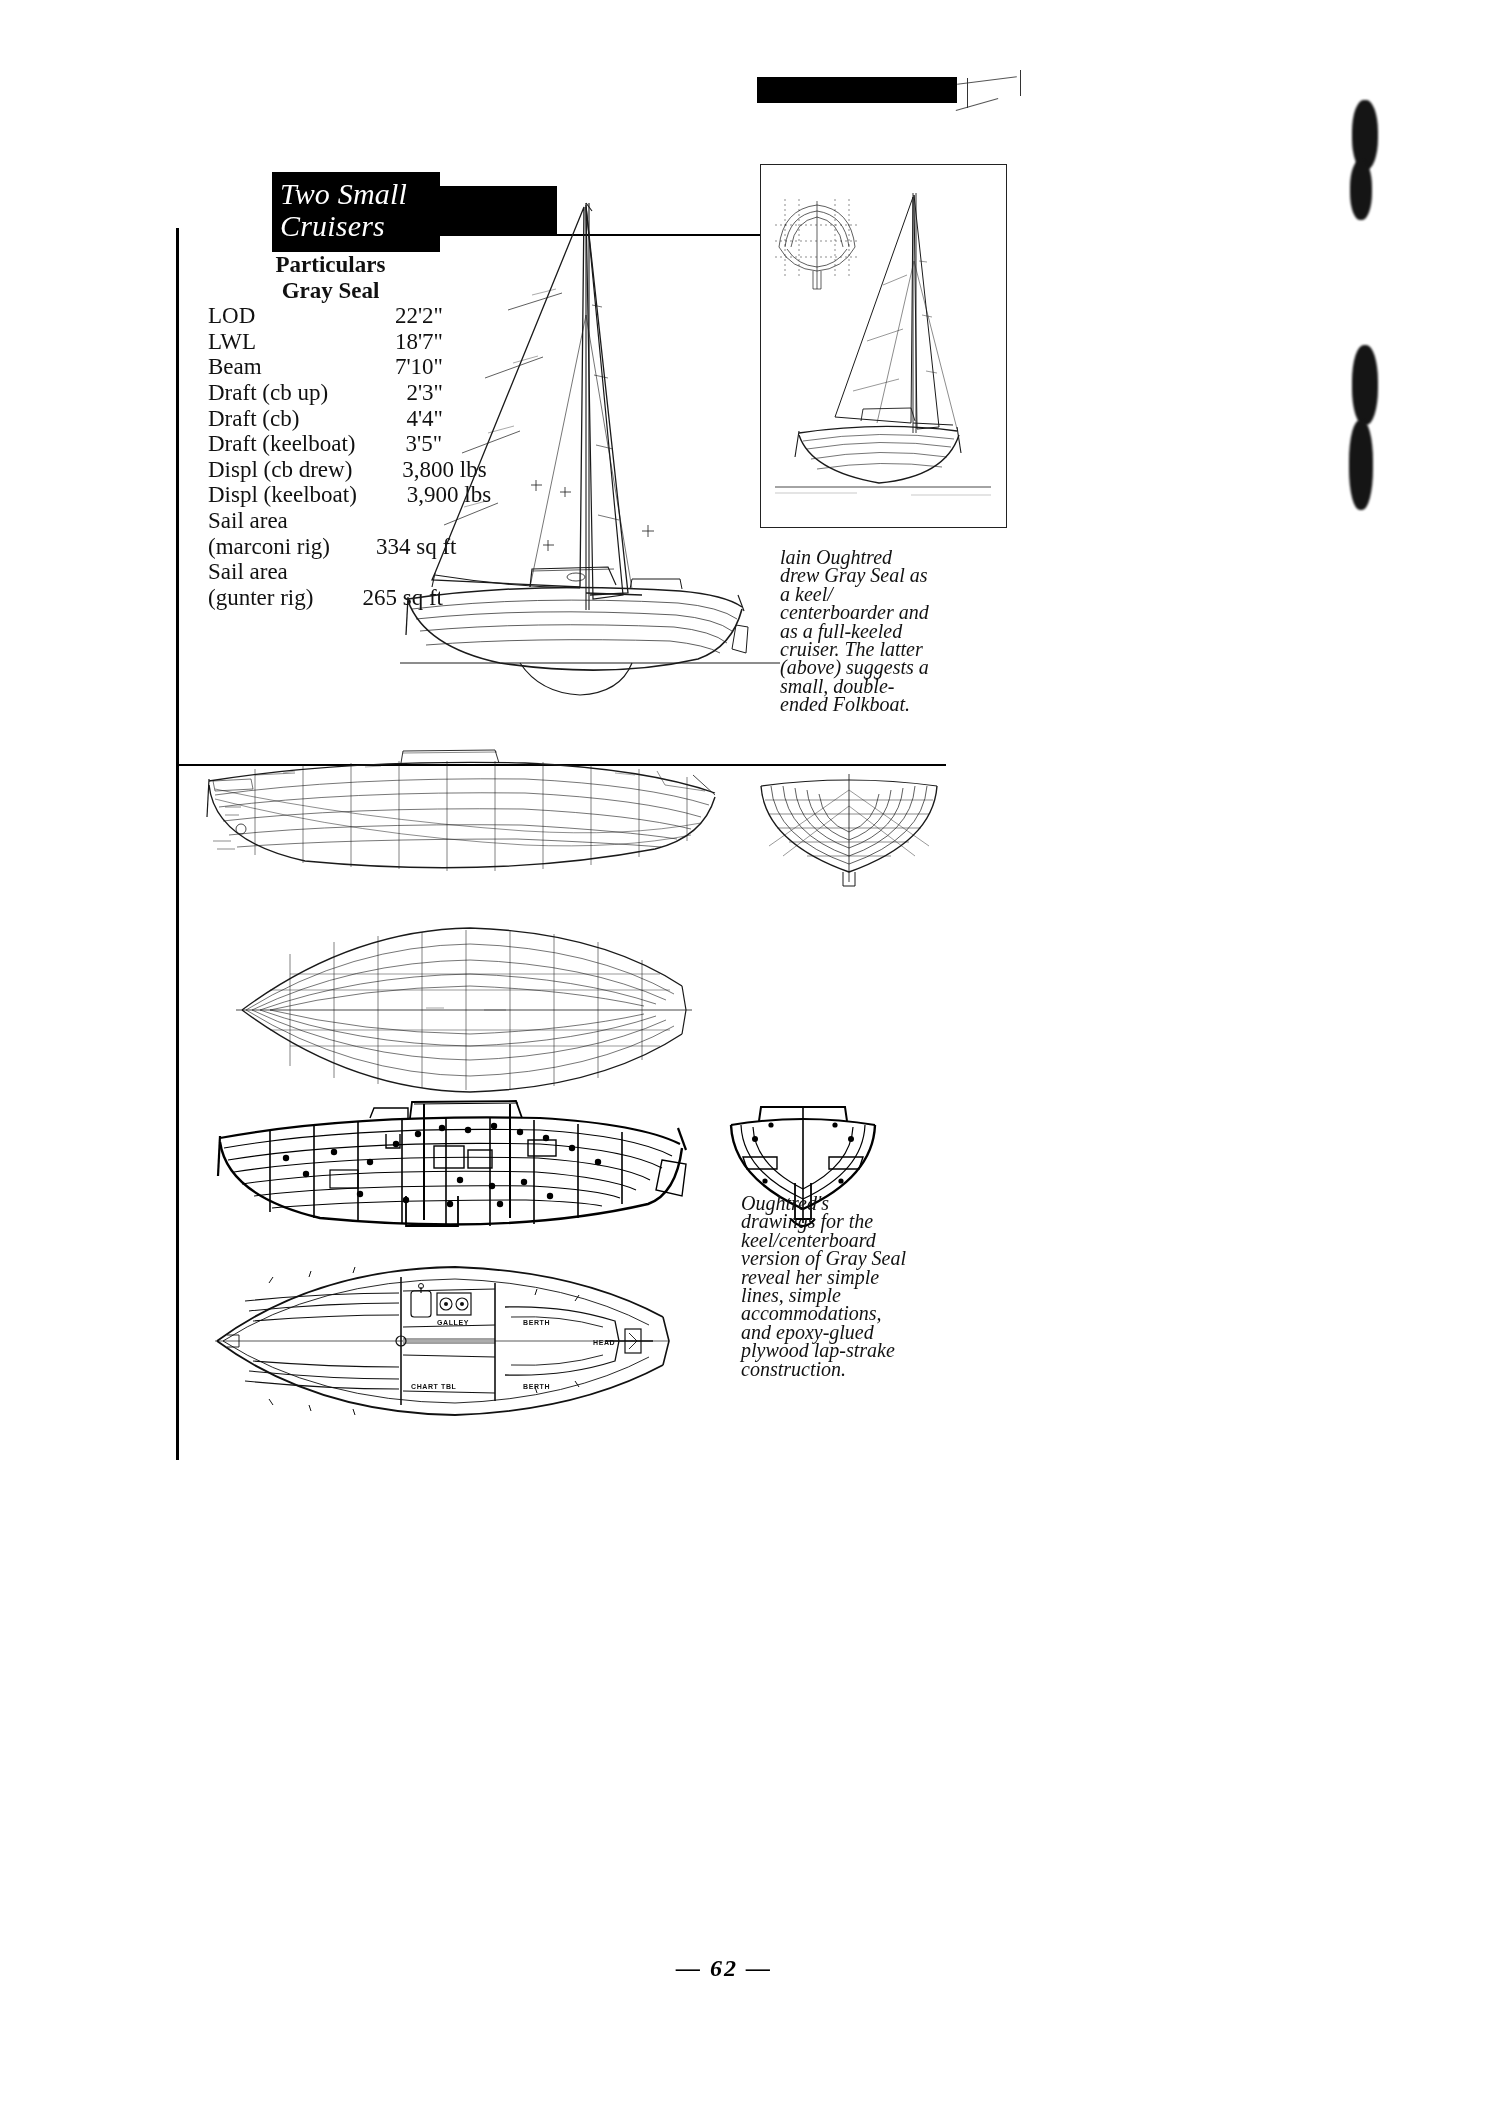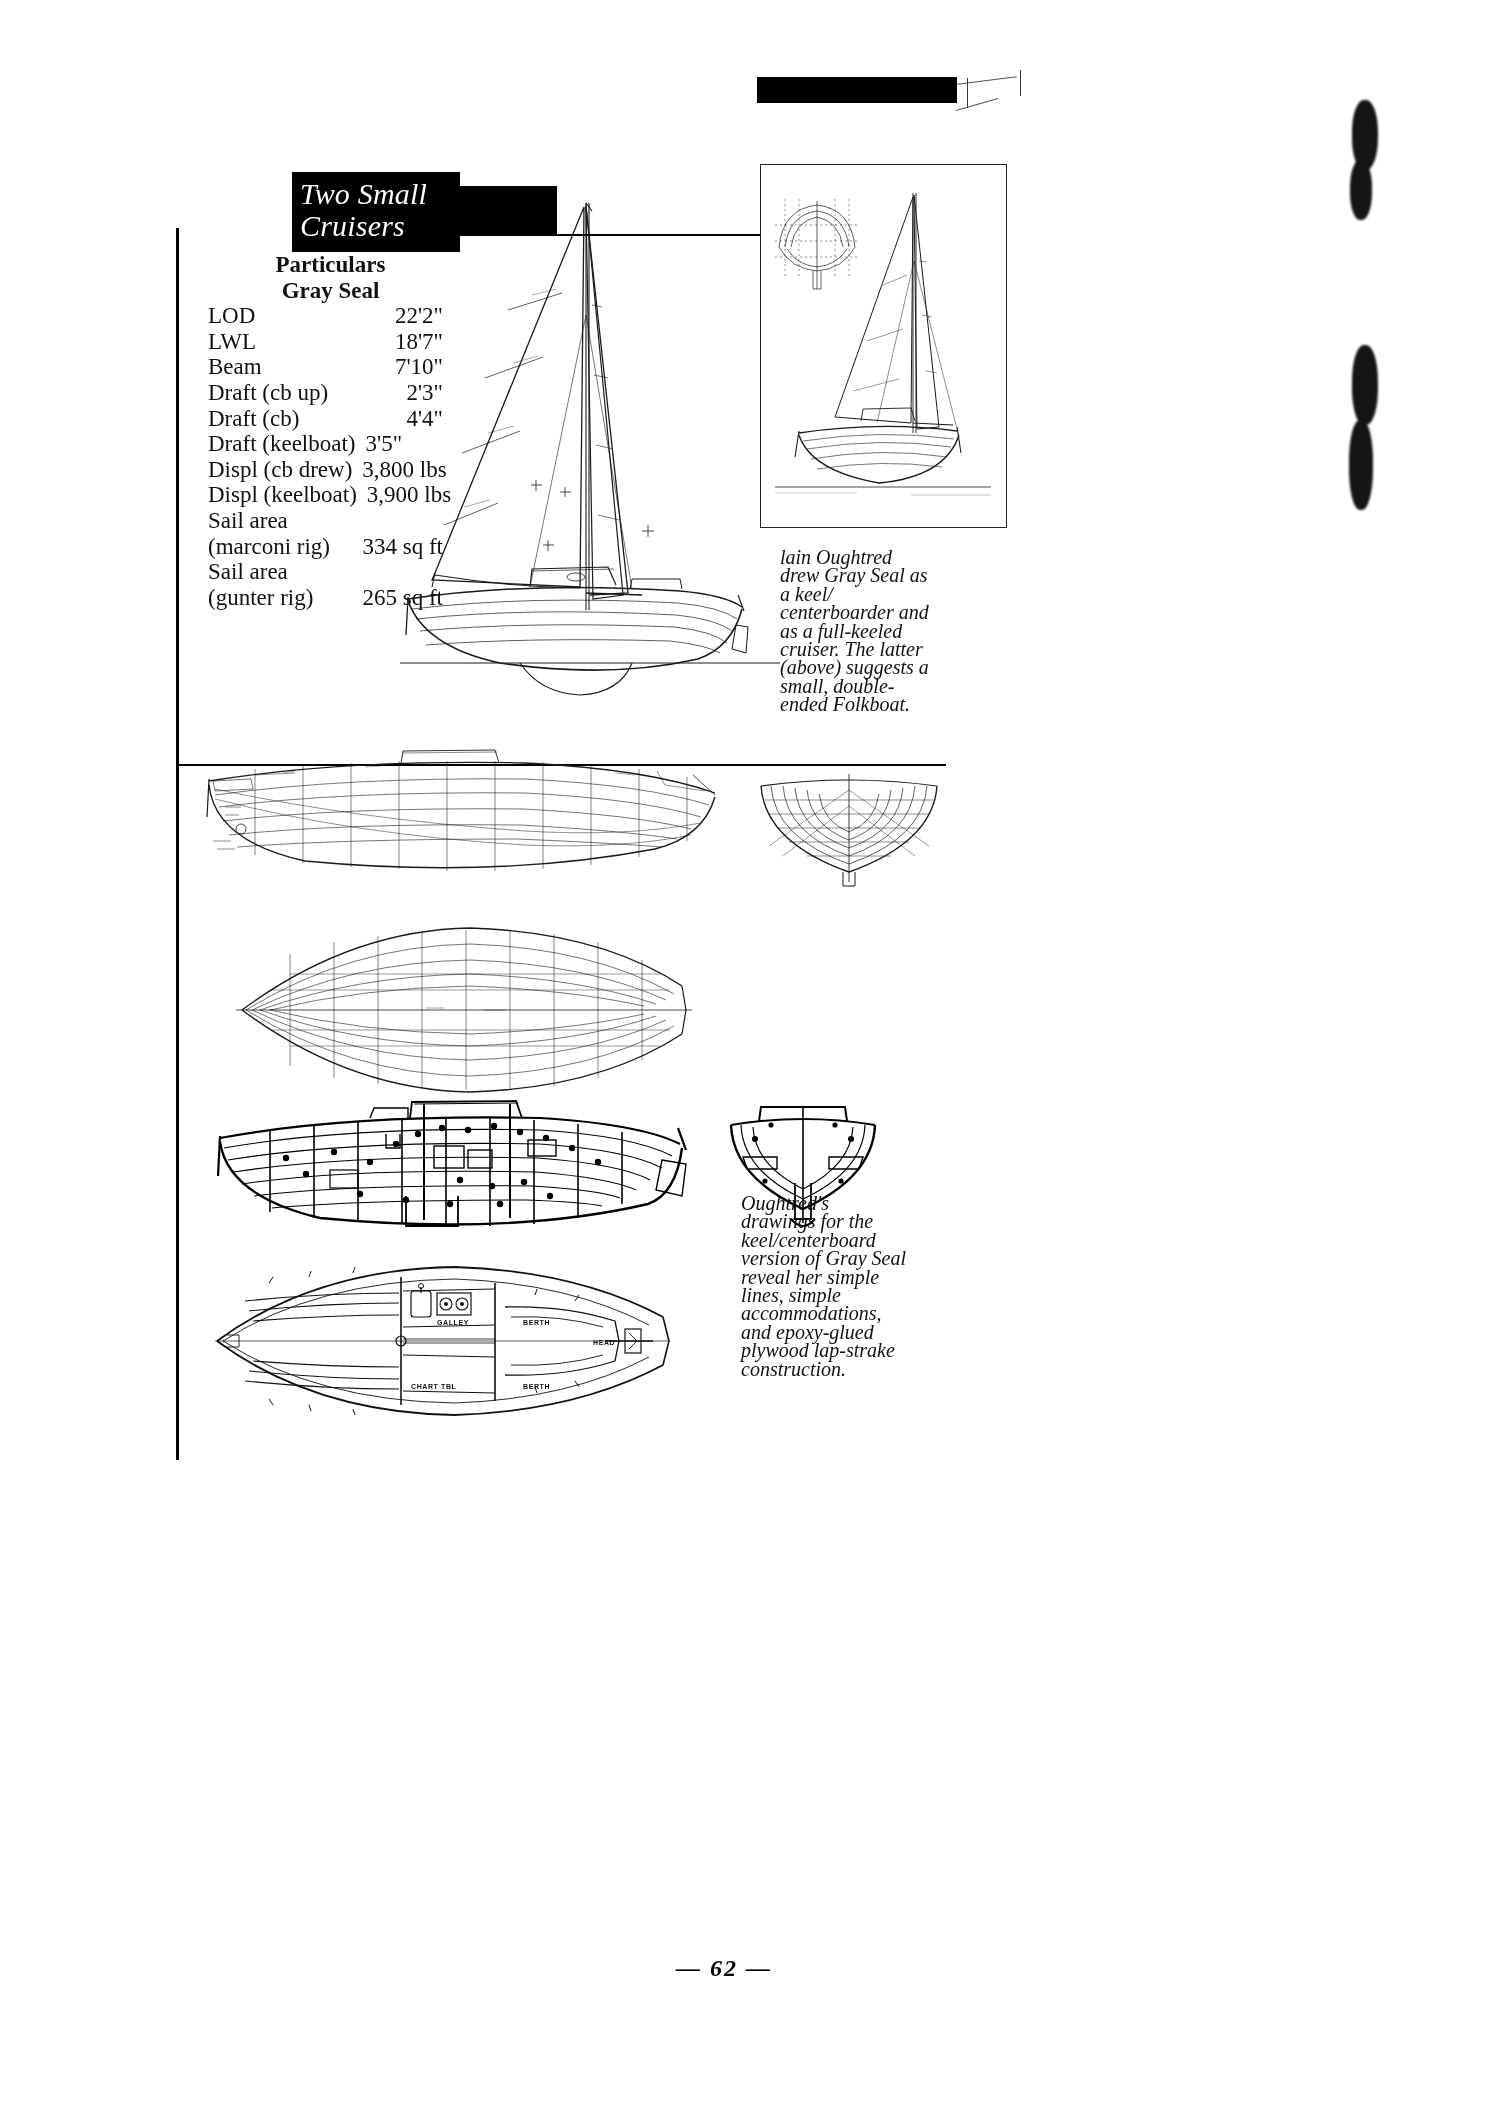--- a/index.html
+++ b/index.html
@@ -89,21 +89,20 @@
     top: 172px;
     width: 152px;
     background: #000000;
     color: #ffffff;
     padding: 6px 8px 10px 8px;
     font-family: "Liberation Serif", serif;
     font-style: italic;
     font-size: 30px;
     line-height: 1.06;
     letter-spacing: 0.2px;
-    margin-left: 20px;
   }
   .title-bar-ext {
     position: absolute;
     left: 424px;
     top: 186px;
     width: 133px;
     height: 48px;
     background: #000;
   }
 
@@ -118,20 +117,21 @@
     color: #111;
   }
   .particulars .hdr {
     font-weight: bold;
     text-align: center;
     padding-left: 10px;
   }
   .prow {
     display: flex;
     white-space: nowrap;
+    gap: 40px;
   }
   .prow .lbl { flex: 0 0 auto; }
   .prow .val { margin-left: auto; padding-left: 6px; }
   .prow.full .val { margin-left: 4px; }
 
   
   .inset-frame {
     position: absolute;
     left: 760px;
     top: 164px;

